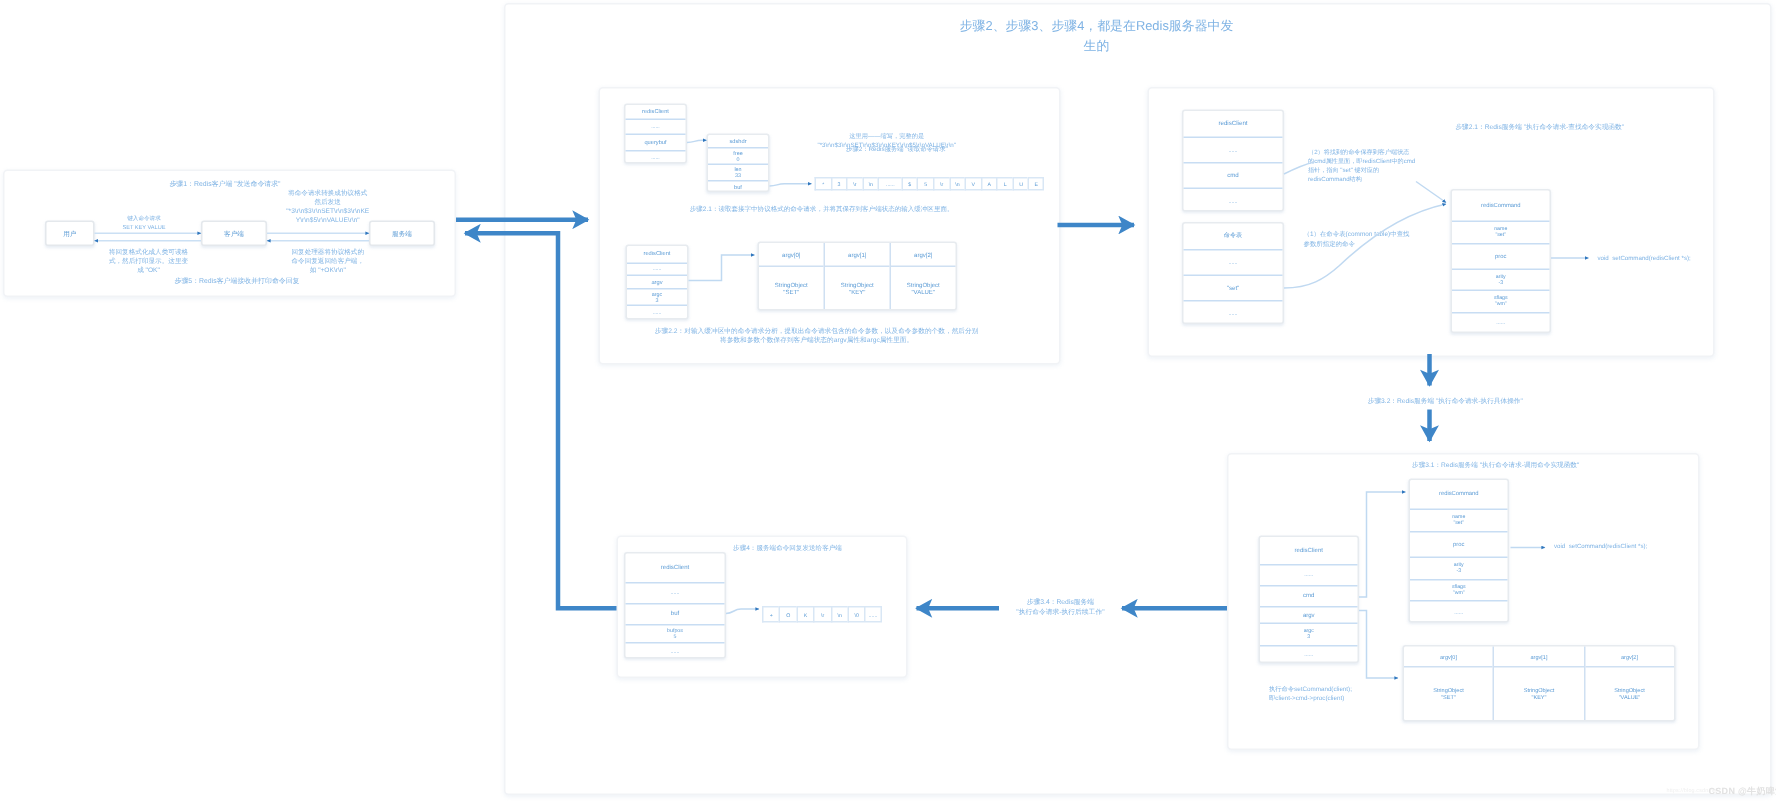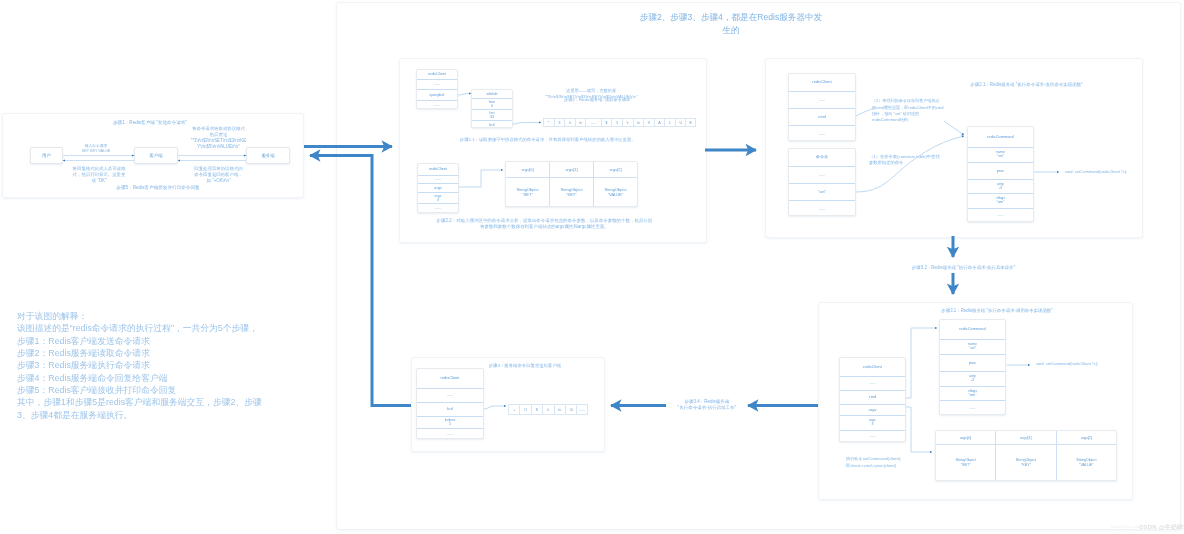--- a/index.html
+++ b/index.html
@@ -247,29 +247,20 @@
   <div class="charrow" id="buf-chars-2" style="position:absolute;left:508px;top:404px;height:11px;display:flex;">
       <div class="cell" style="width: 11.4px; font-size: 3.5px;">+</div>
       <div class="cell" style="width: 11.4px; font-size: 3.5px;">O</div>
       <div class="cell" style="width: 11.4px; font-size: 3.5px;">K</div>
       <div class="cell" style="width: 11.4px; font-size: 3.5px;">\r</div>
       <div class="cell" style="width: 11.4px; font-size: 3.5px;">\n</div>
       <div class="cell" style="width: 11.4px; font-size: 3.5px;">\0</div>
       <div class="cell" style="width: 11.4px; font-size: 3.5px;">......</div>
     </div>
 
-  <div class="explain" style="left:17px;top:310px;font-size:8.8px;">对于该图的解释：
-该图描述的是“redis命令请求的执行过程”，一共分为5个步骤，
-步骤1：Redis客户端发送命令请求
-步骤2：Redis服务端读取命令请求
-步骤3：Redis服务端执行命令请求
-步骤4：Redis服务端命令回复给客户端
-步骤5：Redis客户端接收并打印命令回复
-其中，步骤1和步骤5是redis客户端和服务端交互，步骤2、步骤
-3、步骤4都是在服务端执行。</div>
 
   <div class="wm2" style="left:1111px;top:525px;font-size:3.6px;letter-spacing:.1px;">https://blog.csdn.net</div>
   <div class="wm" style="left:1139px;top:523px;font-size:6px;letter-spacing:.2px;">CSDN @牛奶啤酒</div>
 
   <div class="t c" style="left:898px;top:264px;width:1180.0px;transform:scale(0.11110);">步骤3.2：Redis服务端 "执行命令请求-执行具体操作"</div>
   <div class="t c" style="left:662px;top:398px;width:797.0px;line-height:1.45;transform:scale(0.11279);">步骤3.4：Redis服务端
 "执行命令请求-执行后续工作"</div>
 
   <svg width="1184" height="534">
     <defs>

